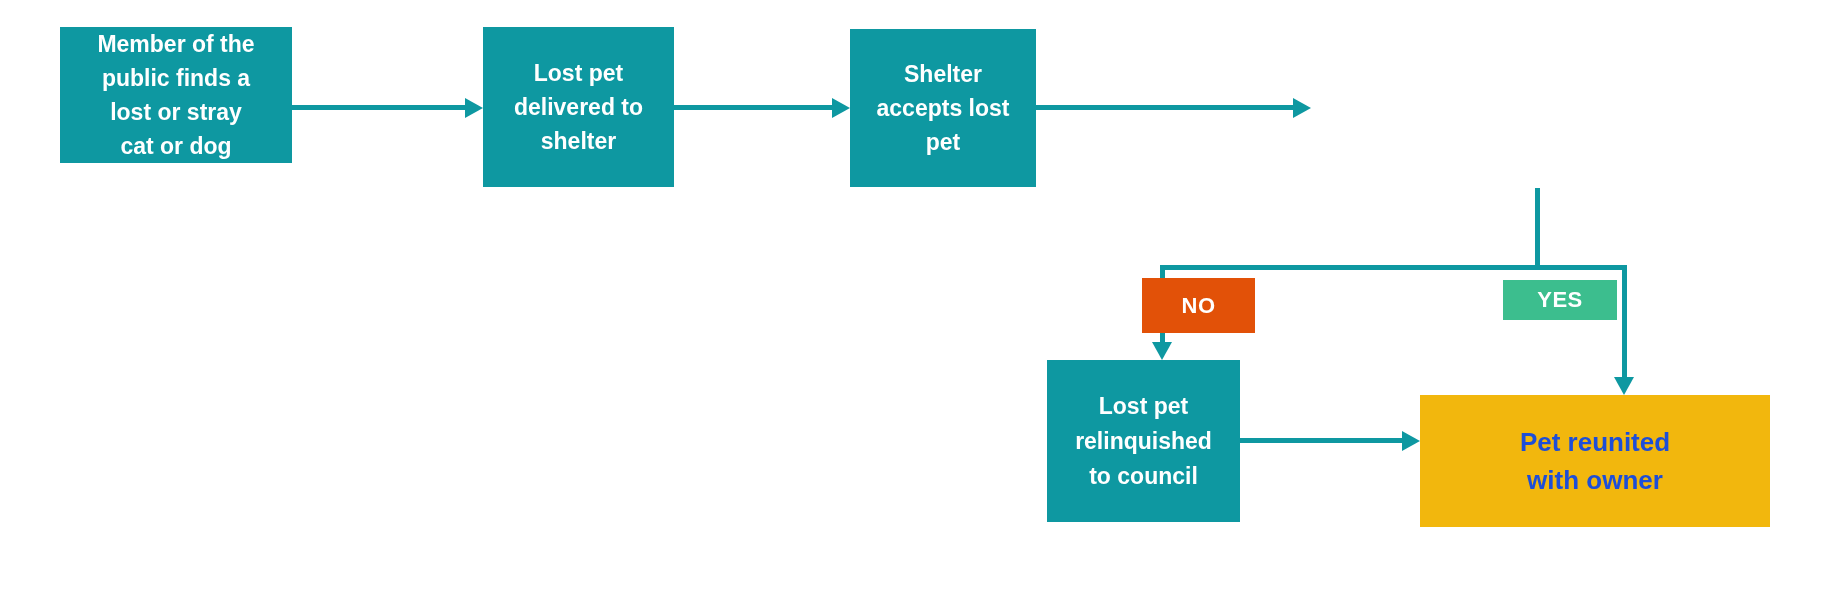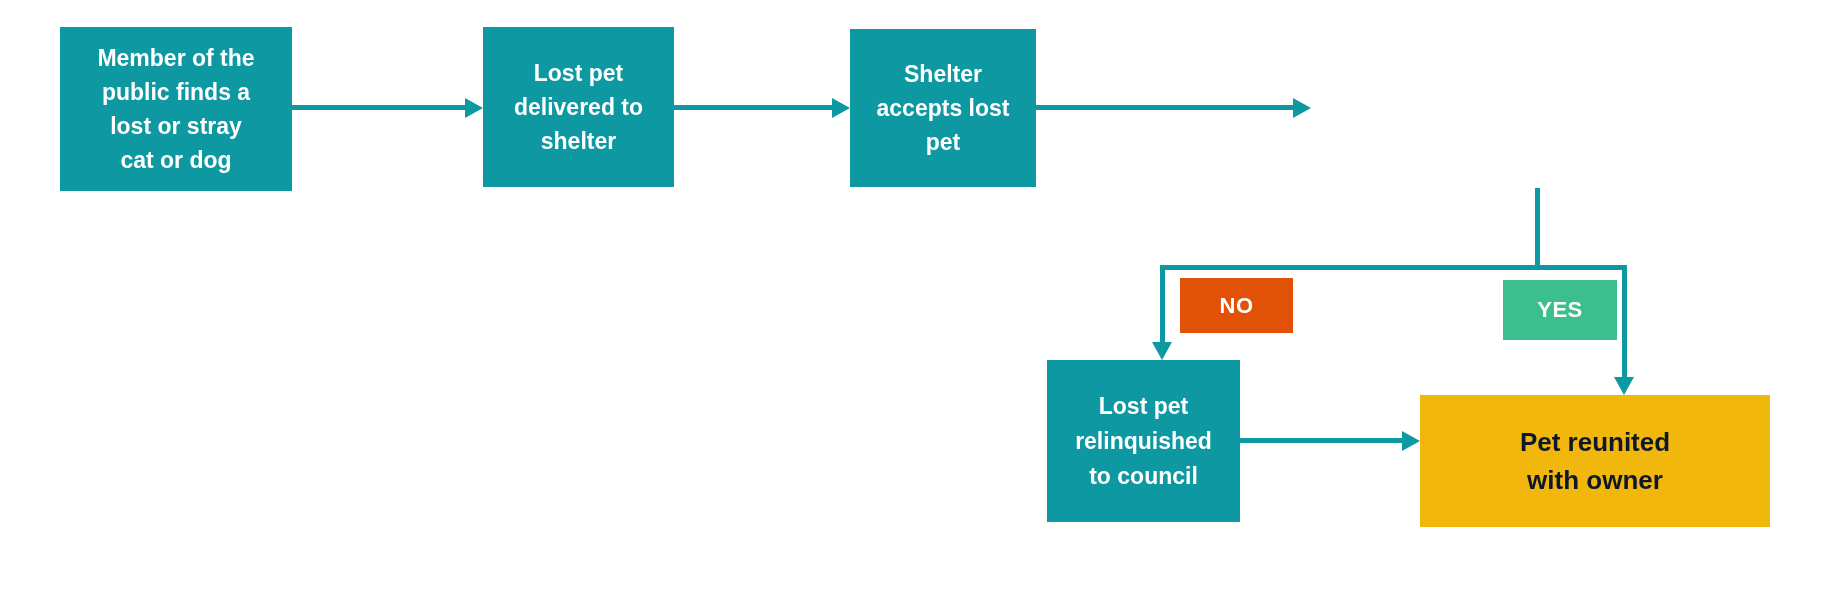--- a/index.html
+++ b/index.html
@@ -29,31 +29,31 @@
   .badge {
     position: absolute;
     display: flex;
     align-items: center;
     justify-content: center;
     font-weight: 700;
     color: #ffffff;
     font-size: 22px;
     letter-spacing: 0.5px;
   }
-  .badge-no  { background: #E25108; left: 1180px; top: 278px; width: 113px; height: 55px; }
-  .badge-yes { background: #3CBE8E; left: 1503px; top: 280px; width: 114px; height: 60px; }
+  .badge-no  { background: #E25108; left: 1142px; top: 278px; width: 113px; height: 55px; }
+  .badge-yes { background: #3CBE8E; left: 1503px; top: 280px; width: 114px; height: 40px; }
 
   
-  #node-find     { left: 60px;   top: 27px;  width: 232px; height: 164px; font-size: 23px; line-height: 34px; }
+  #node-find     { left: 60px;   top: 27px;  width: 232px; height: 136px; font-size: 23px; line-height: 34px; }
   #node-deliver  { left: 483px;  top: 27px;  width: 191px; height: 160px; font-size: 23px; line-height: 34px; }
   #node-accept   { left: 850px;  top: 29px;  width: 186px; height: 158px; font-size: 23px; line-height: 34px; }
   #node-criteria { left: 1311px; top: 27px;  width: 461px; height: 161px; font-size: 23px; line-height: 36px; padding: 0 10px; }
   #node-council  { left: 1047px; top: 360px; width: 193px; height: 162px; font-size: 23px; line-height: 35px; }
   #node-reunited { left: 1420px; top: 395px; width: 350px; height: 132px; font-size: 26px; line-height: 38px;
-                   background: #F2B70D; color: #0f172a; }
+                   background: #F2B70D; color: #1d4ed8; }
 
   
   .line-h, .line-v { position: absolute; background: #0E98A1; }
   .line-h { height: 5px; }
   .line-v { width: 5px; }
   #line-a-b      { left: 292px;  top: 105px; width: 173px; }
   #line-b-c      { left: 674px;  top: 105px; width: 158px; }
   #line-c-d      { left: 1036px; top: 105px; width: 257px; }
   #line-feeder   { left: 1535px; top: 188px; height: 79px; }
   #line-rail     { left: 1160px; top: 265px; width: 467px; }

